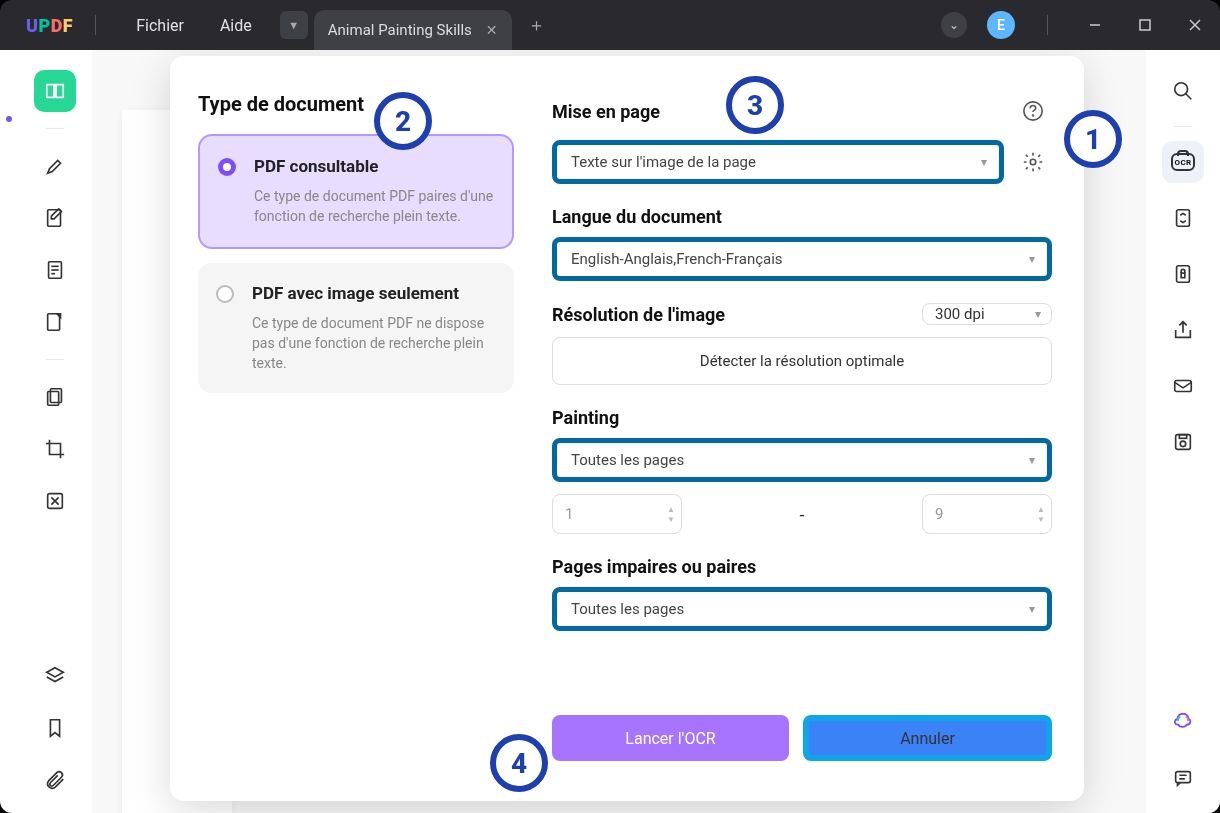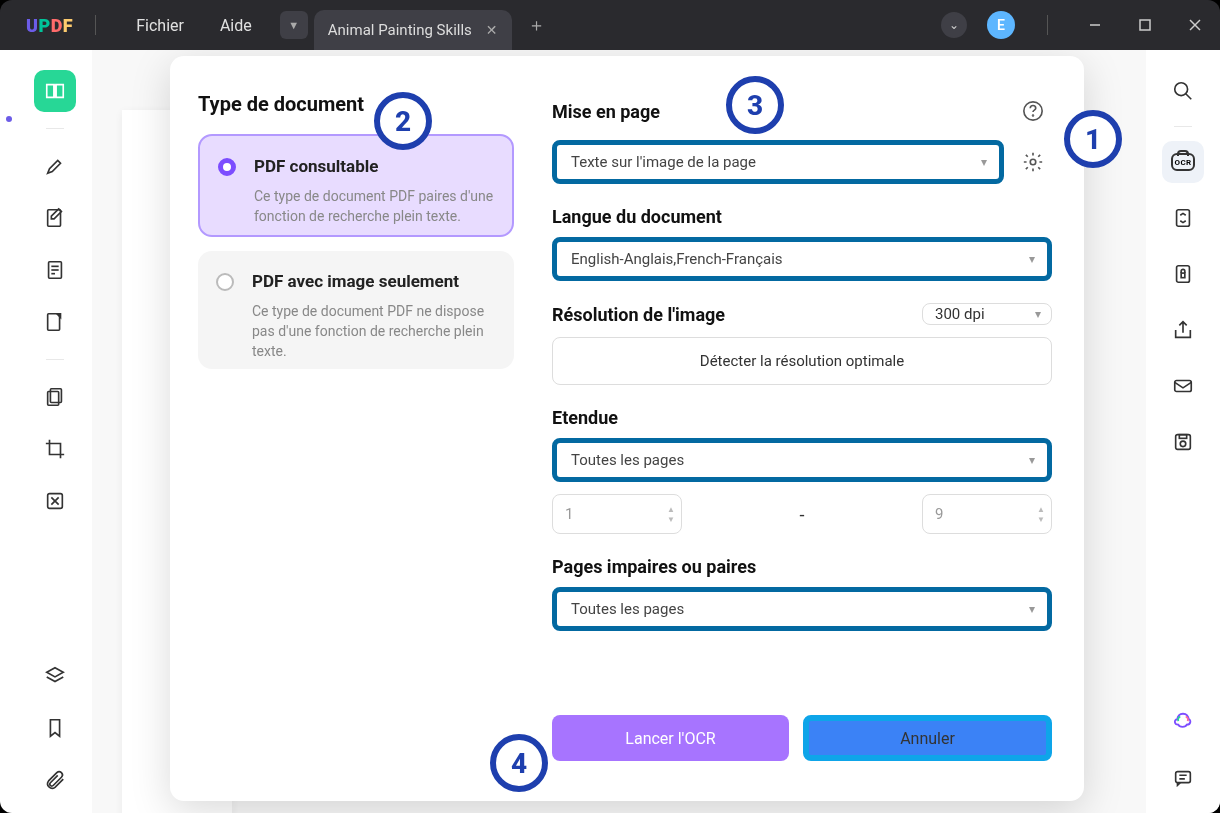--- a/index.html
+++ b/index.html
@@ -45,21 +45,21 @@
   
   .center { flex:1; background:#f8f8f8; position:relative; padding: 14px 16px 0 16px;}
   .canvas-page { position:absolute; left: 30px; top: 60px; width: 110px; height: 730px; background:#fff; box-shadow: 0 2px 8px rgba(0,0,0,0.06);}
   
   .panel { position:absolute; left: 78px; top: 6px; width: 914px; height: 745px; background:#fff; border-radius: 14px; box-shadow: 0 10px 40px rgba(0,0,0,0.15); display:flex;}
   .panel-left { width: 362px; padding: 36px 18px 20px 28px;}
   .panel-right { flex:1; padding: 36px 32px 20px 20px; display:flex; flex-direction:column;}
   
   .section-title { font-size: 20px; font-weight: 700; color:#111; margin-bottom: 18px;}
   
-  .radio-card { border-radius: 14px; padding: 20px 18px 8px 54px; position:relative; margin-bottom: 14px; cursor:pointer;}
+  .radio-card { border-radius: 14px; padding: 20px 18px 20px 54px; position:relative; margin-bottom: 14px; cursor:pointer;}
   .radio-card.selected { background:#E8DCFF; border: 2px solid #B399FF;}
   .radio-card.unselected { background:#F5F5F5;}
   .radio-dot { position:absolute; left:18px; top:22px; width:18px; height:18px; border-radius:50%;}
   .radio-card.selected .radio-dot { border:5px solid #7C4DFF; background:#fff;}
   .radio-card.unselected .radio-dot { border:2px solid #bbb; background:#fff;}
   .radio-title { font-size:17px; font-weight:700; color:#222; margin-bottom:10px;}
   .radio-desc { font-size:14px; color:#888; line-height:1.45;}
   
   .field-label { font-size:18px; font-weight:700; color:#111; margin-bottom:10px;}
   .field-row { display:flex; align-items:center; gap:10px; margin-bottom:22px;}
@@ -255,21 +255,21 @@
         </div>
 
         <div class="inline-row">
           <div class="field-label" style="margin-bottom:0">Résolution de l'image</div>
           <div class="small-select">
               <span>300 dpi</span>
             </div>
         </div>
         <div class="big-button">Détecter la résolution optimale</div>
 
-        <div class="field-label">Etendue</div>
+        <div class="field-label">Painting</div>
         <div class="field-row" style="margin-bottom:12px;">
           <div class="select">
               <span>Toutes les pages</span>
             </div>
         </div>
         <div class="range-row">
           <div class="num-input">
               <span>1</span>
               <div class="spin">
                 <span>▲</span>

